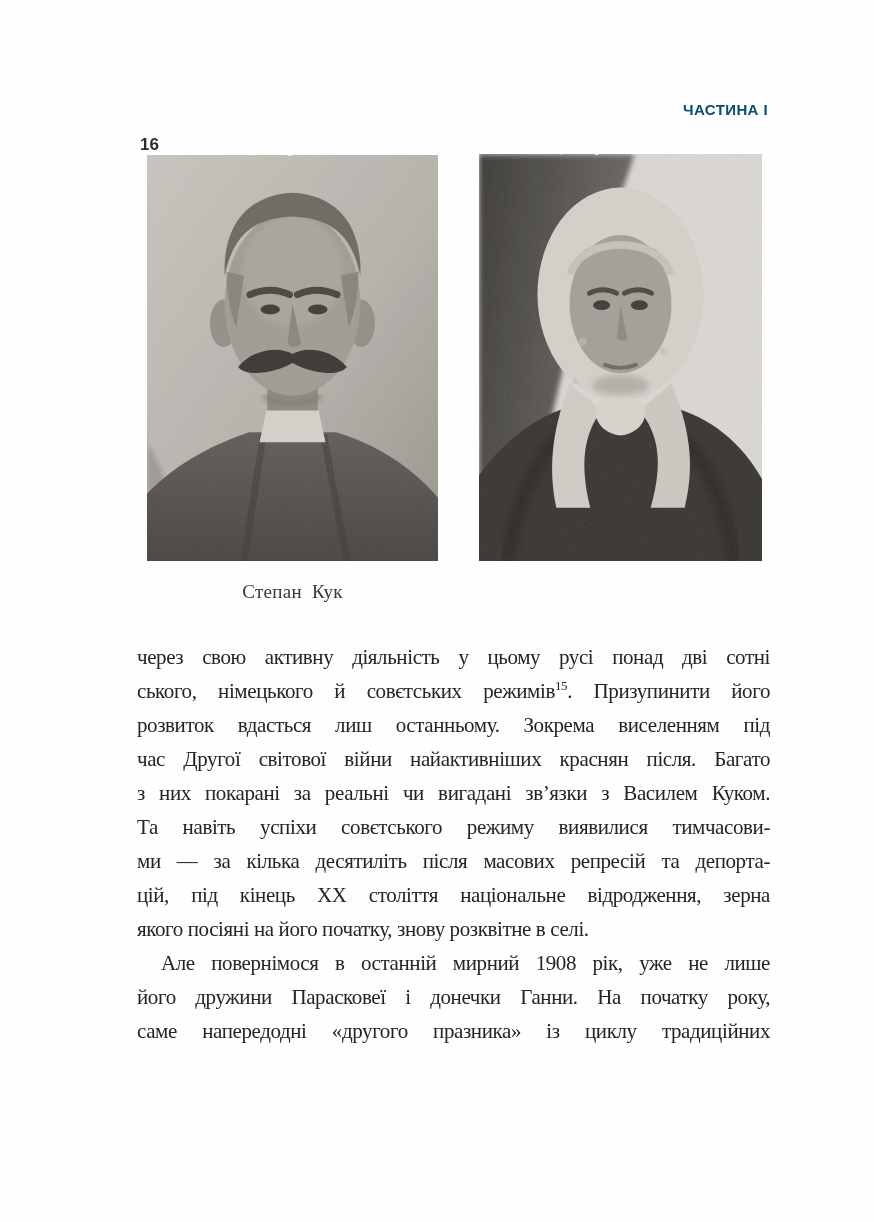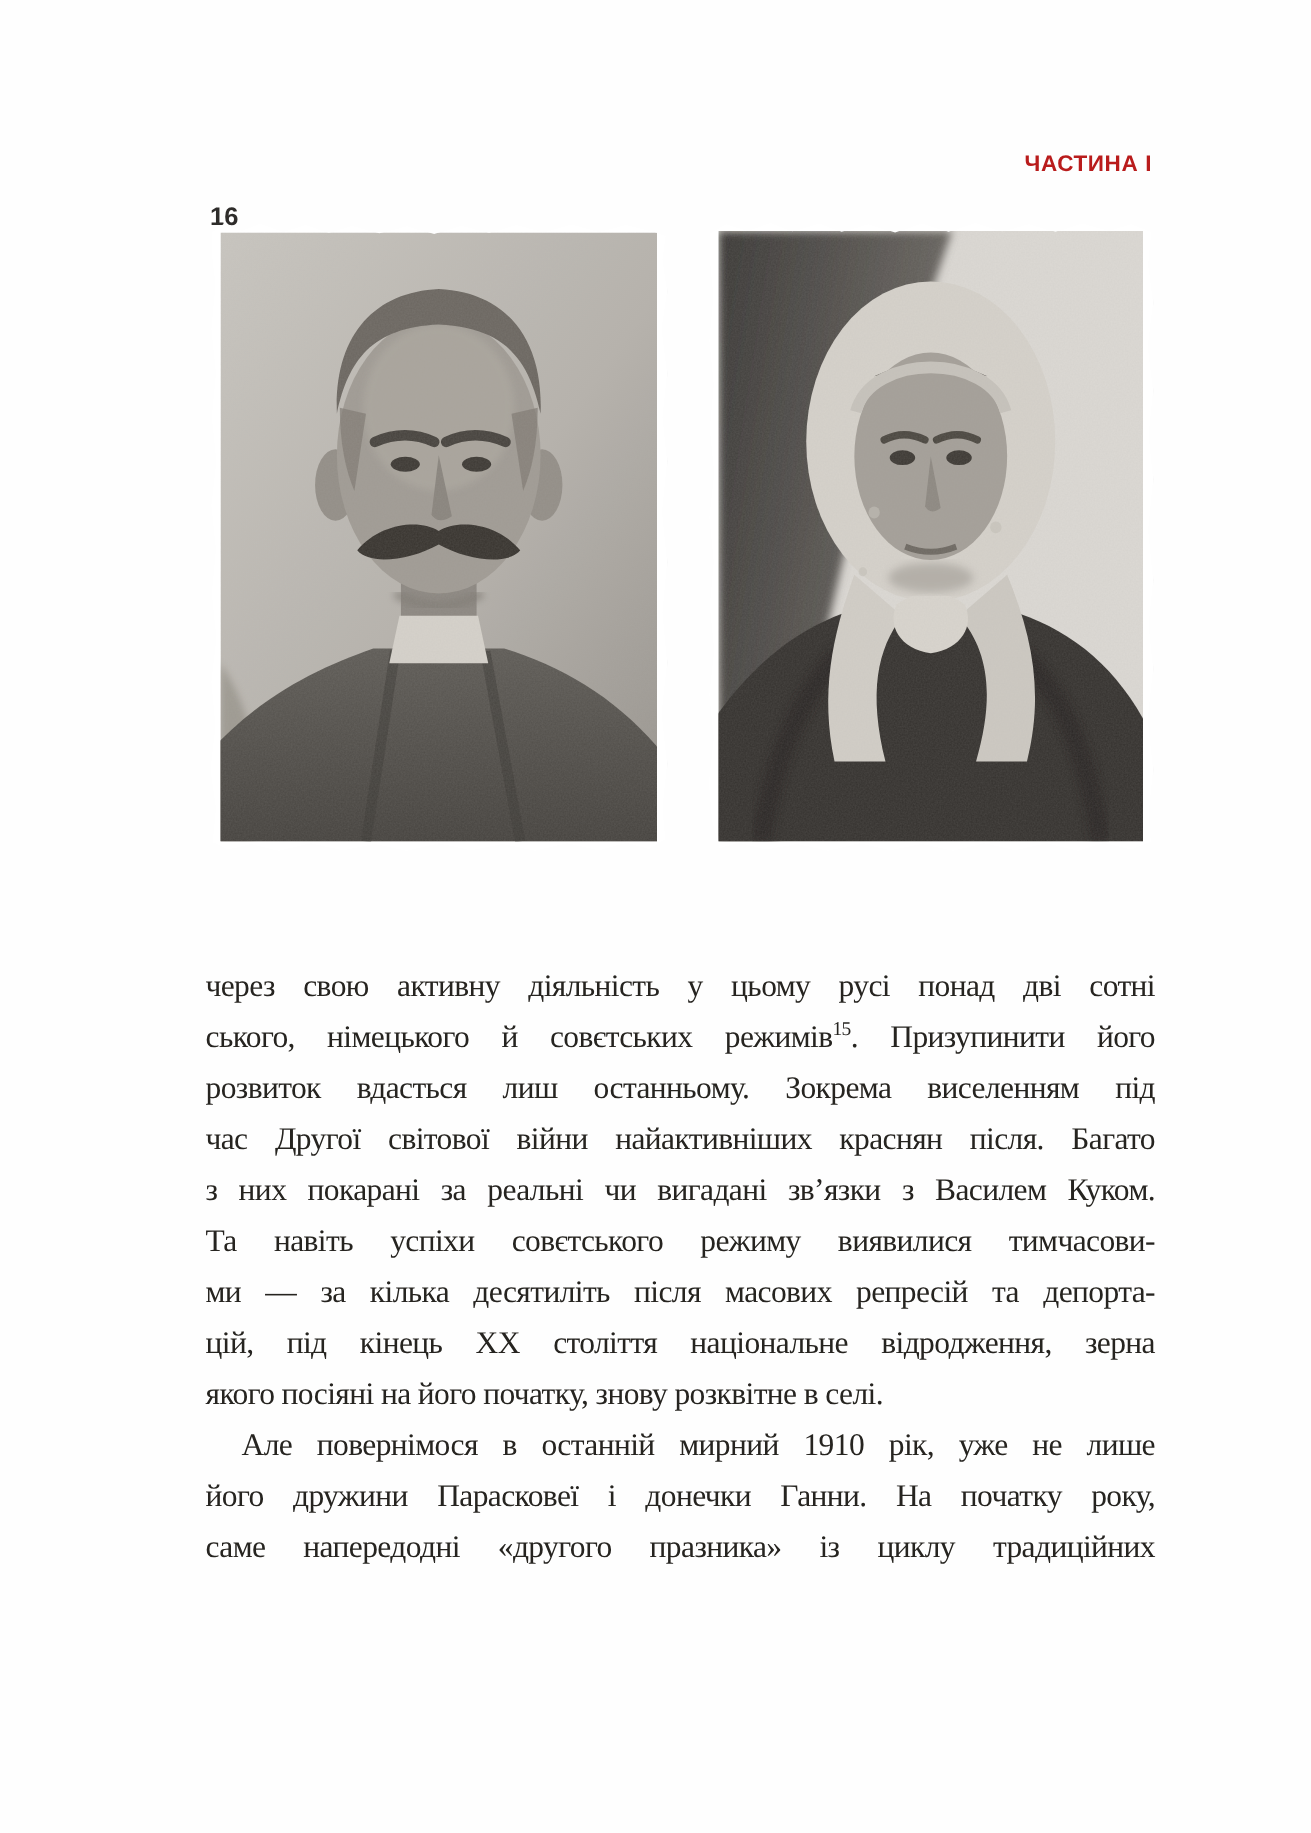--- a/index.html
+++ b/index.html
@@ -10,21 +10,21 @@
   }
   
   .hdr-num{
     position:absolute;left:140px;top:99px;
     font-family:"Liberation Sans", sans-serif;font-weight:bold;
     font-size:17px;color:#2e2c2a;margin-top:36px;
   }
   .hdr-title{
     position:absolute;right:106px;top:101px;
     font-family:"Liberation Sans", sans-serif;font-weight:bold;
-    font-size:15px;letter-spacing:0.4px;color:#b91c1c;
+    font-size:15px;letter-spacing:0.4px;color:#0c4a6e;
   }
   
   .photo{
     position:absolute;background:#fff;padding:7px;box-sizing:border-box;
     filter:drop-shadow(0 1px 2px rgba(0,0,0,0.30));
   }
   .photo svg{display:block;width:100%;height:100%;}
   .photo-left{left:140px;top:148px;width:305px;height:420px;}
   .photo-right{left:472px;top:147px;width:297px;height:421px;}
   .torn-a{clip-path:polygon(
@@ -150,29 +150,30 @@
       <path d="M150,152 L146,186 Q150,192 157,187 Z" fill="#8d8881"></path>
       <path d="M132,213 Q150,220 168,213" stroke="#6d6861" stroke-width="4" fill="none"></path>
       <ellipse cx="150" cy="234" rx="30" ry="10" fill="#938e87" opacity="0.5" filter="url(#soft2)"></ellipse>
       <circle cx="110" cy="190" r="4" fill="#c3bfb8" opacity="0.6"></circle>
       <circle cx="196" cy="200" r="4" fill="#c3bfb8" opacity="0.6"></circle>
       <circle cx="102" cy="230" r="3" fill="#c3bfb8" opacity="0.6"></circle>
       <rect width="300" height="412" filter="url(#grain2)"></rect>
     </svg>
   </div>
 
+  <div class="caption cap-left">Степан Кук</div>
 
   <div class="bodytext">
     <div class="line jl">через свою активну діяльність у цьому русі понад дві сотні</div>
     <div class="line jl"><span>ського, німецького й совєтських режимів</span><sup class="fn">15</sup><span>. Призупинити його</span></div>
     <div class="line jl">розвиток вдасться лиш останньому. Зокрема виселенням під</div>
     <div class="line jl">час Другої світової війни найактивніших краснян після. Багато</div>
     <div class="line jl">з них покарані за реальні чи вигадані зв’язки з Василем Куком.</div>
     <div class="line jl">Та навіть успіхи совєтського режиму виявилися тимчасови-</div>
     <div class="line jl">ми — за кілька десятиліть після масових репресій та депорта-</div>
     <div class="line jl">цій, під кінець XX століття національне відродження, зерна</div>
     <div class="line">якого посіяні на його початку, знову розквітне в селі.</div>
-    <div class="line jl indent">Але повернімося в останній мирний 1910 рік, уже не лише</div>
+    <div class="line jl indent">Але повернімося в останній мирний 1908 рік, уже не лише</div>
     <div class="line jl">його дружини Парасковеї і донечки Ганни. На початку року,</div>
     <div class="line jl">саме напередодні «другого празника» із циклу традиційних</div>
   </div>
 
 </div>
 
 </body></html>

